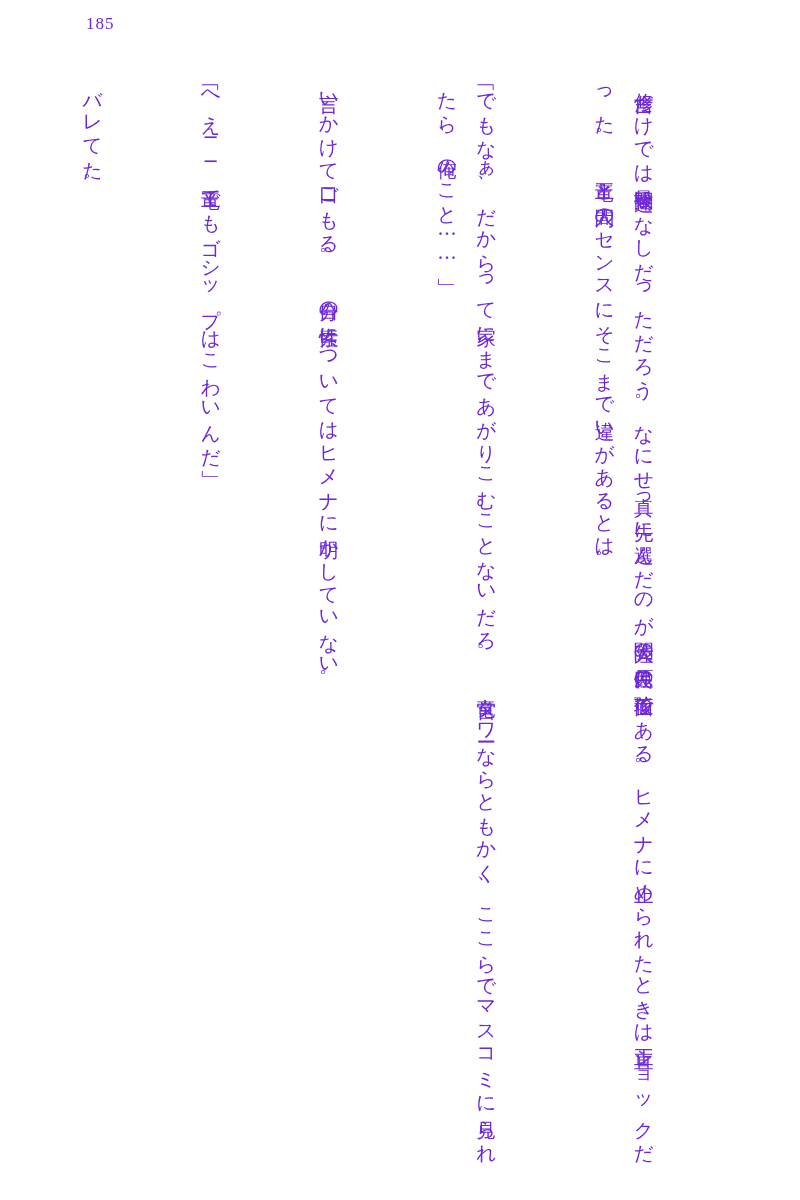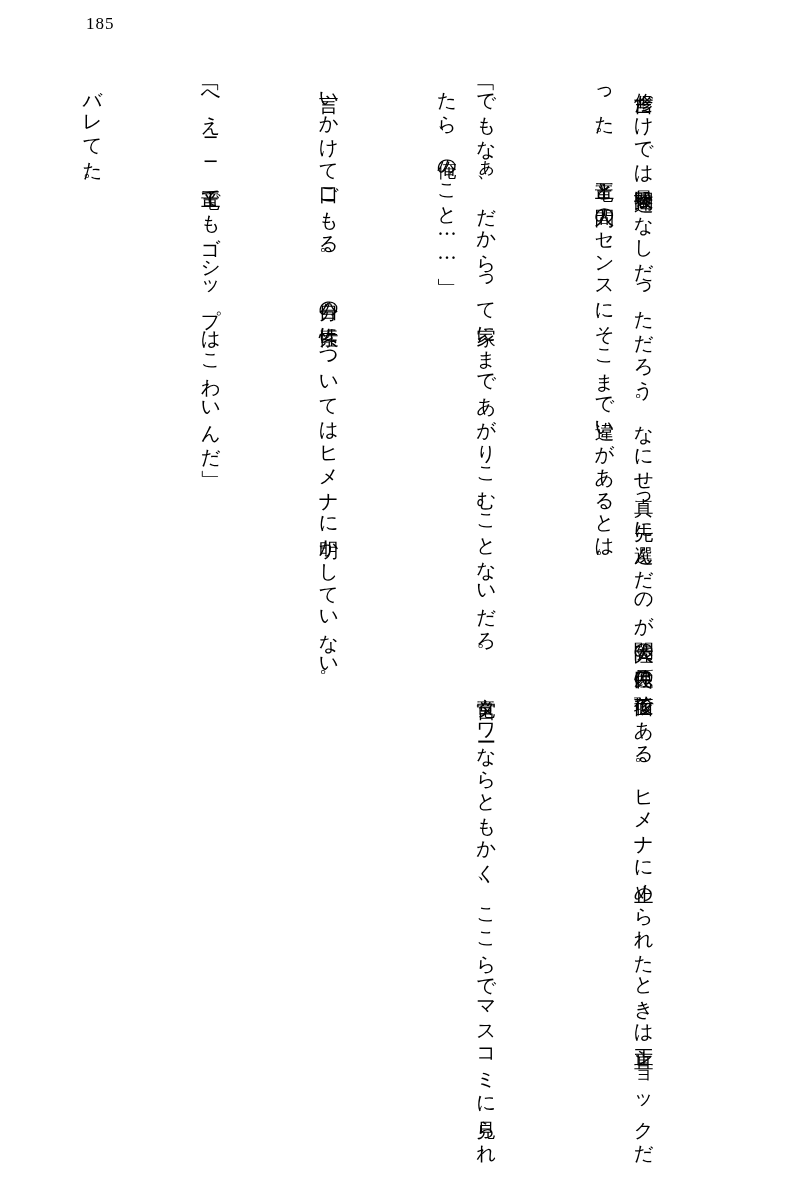--- a/index.html
+++ b/index.html
@@ -7,21 +7,21 @@
     padding: 0;
     background: #ffffff;
   }
   .page {
     position: relative;
     width: 800px;
     height: 1200px;
     background: #ffffff;
     overflow: hidden;
     font-family: "DejaVu Serif", "Liberation Serif", serif;
-    color: #000000;
+    color: #6d28d9;
   }
   .page-number {
     position: absolute;
     top: 14px;
     left: 86px;
     font-size: 17px;
     letter-spacing: 1px;
     font-family: "Liberation Serif", serif;
   }
   .body-text {

